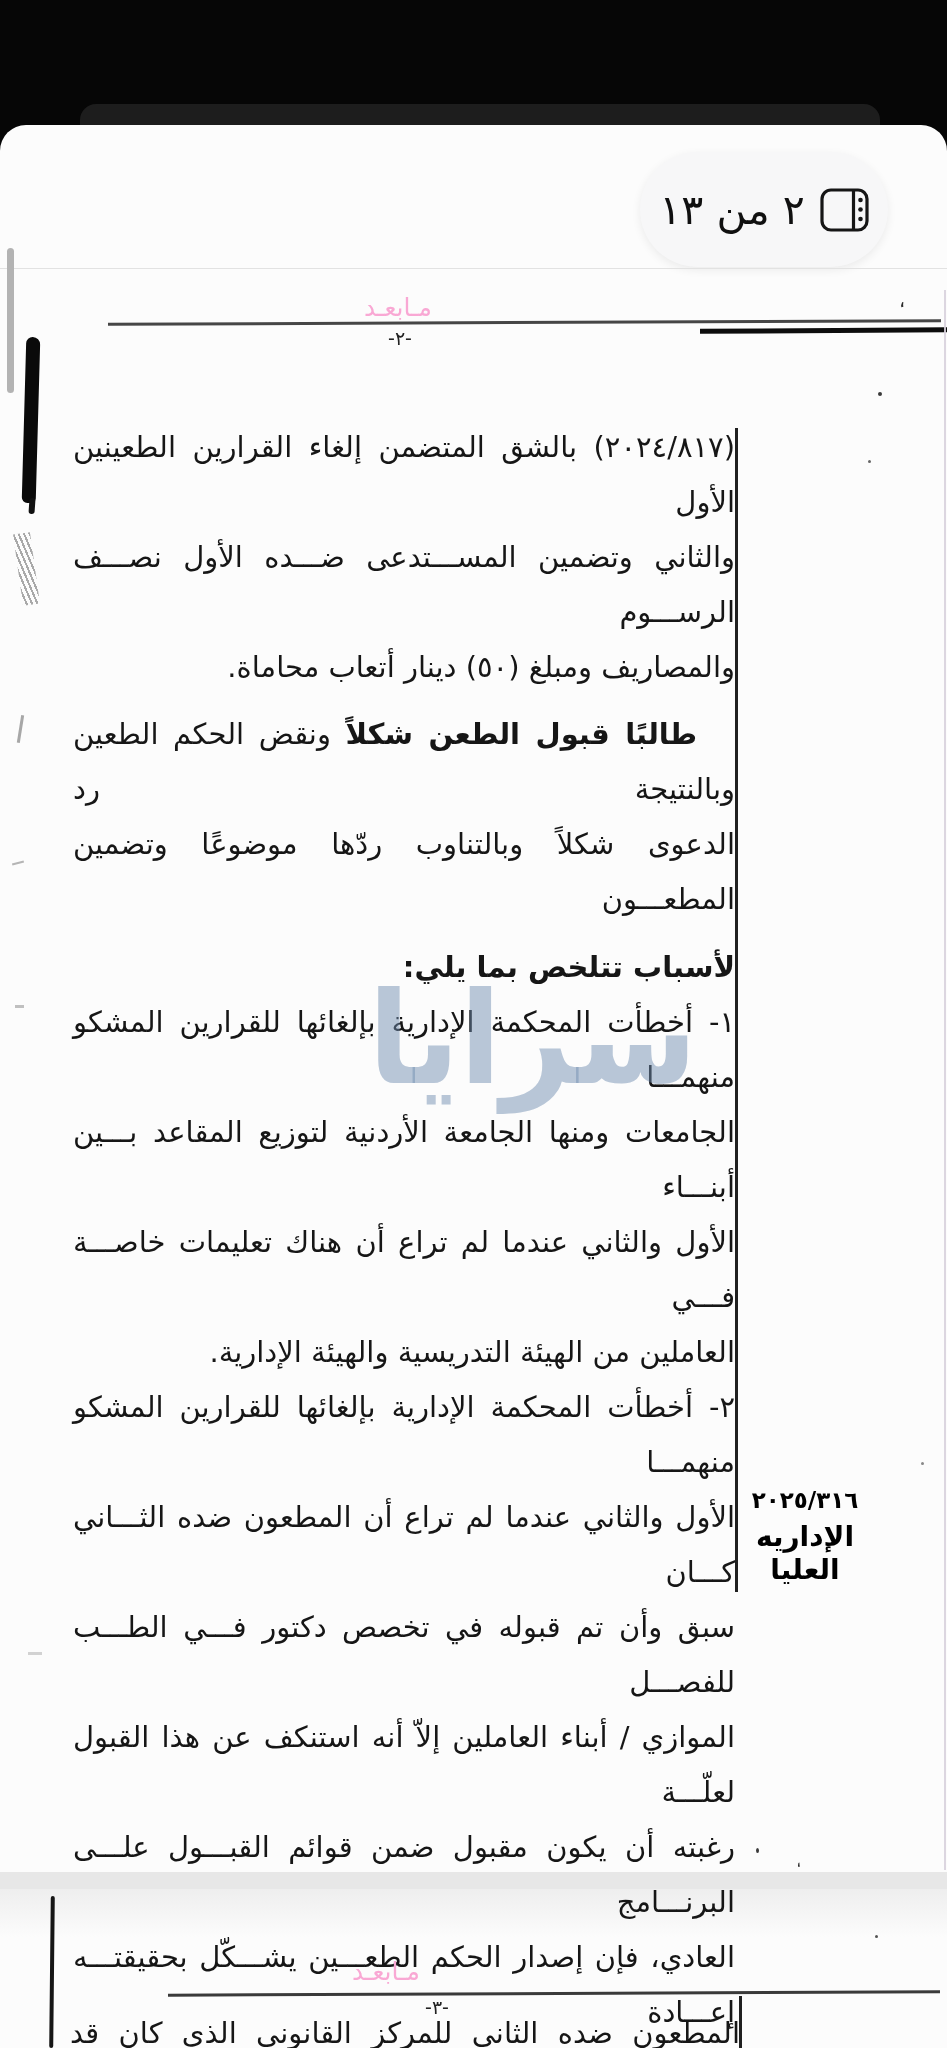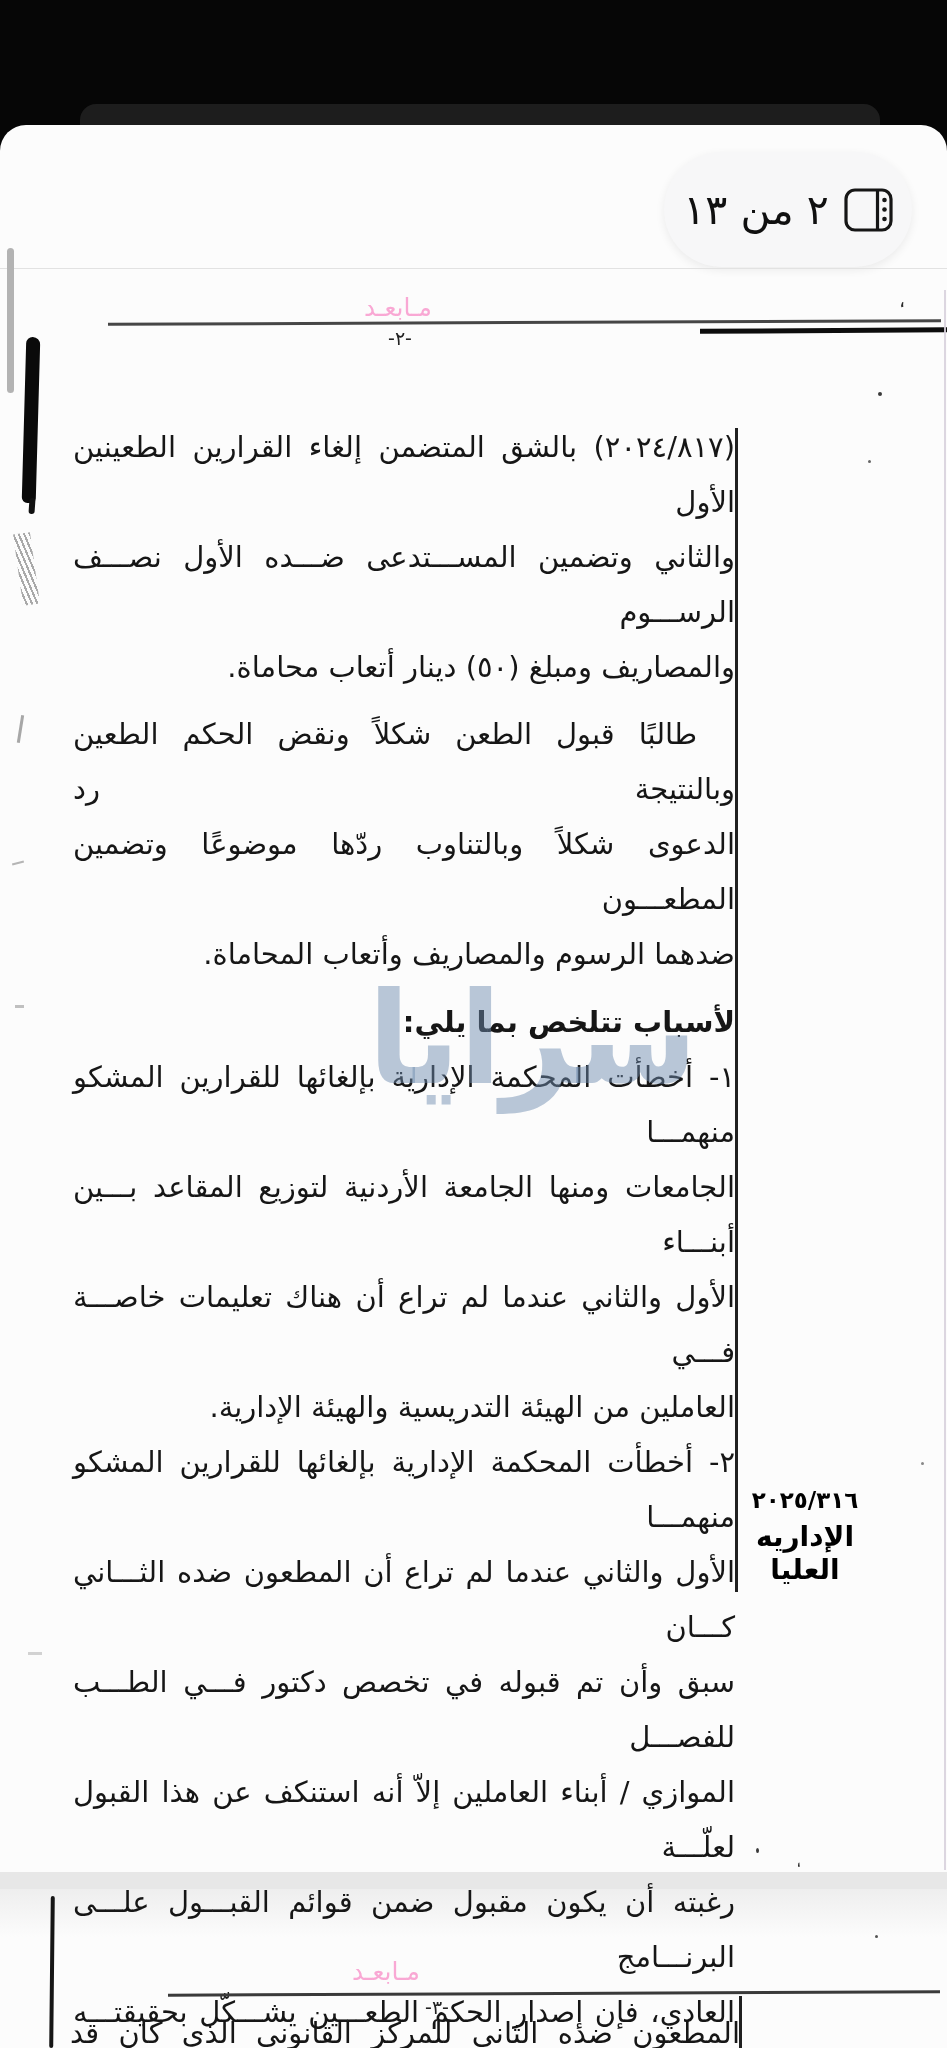--- a/index.html
+++ b/index.html
@@ -9,42 +9,42 @@
   }
   .abs{position:absolute;}
   
   .behind-card{left:80px;top:104px;width:800px;height:46px;background:#1d1d1d;border-radius:16px 16px 0 0;}
   .page-card-1{left:0;top:125px;width:947px;height:1747px;background:#fcfcfc;border-radius:26px 26px 0 0;}
   .page-gap{left:0;top:1872px;width:947px;height:17px;background:#e7e7e7;}
   .page-card-2{left:0;top:1889px;width:947px;height:159px;background:#fcfcfc;}
   .card2-wash{left:0;top:1889px;width:947px;height:48px;background:linear-gradient(#eeeeee,#fcfcfc);}
   
   .pill{
-    left:664px;top:152px;width:248px;height:115px;border-radius:58px;
+    left:640px;top:152px;width:248px;height:115px;border-radius:58px;
     background:#f7f7f8;box-shadow:0 3px 10px rgba(0,0,0,.07);
     display:flex;direction:rtl;align-items:center;justify-content:center;gap:15px;
   }
   .pill-label{font-size:41px;color:#101010;letter-spacing:1px;}
   
   .top-faint-line{left:0;top:268px;width:947px;height:1px;background:#e2e2e2;}
   .thick-border{left:700px;top:328px;width:247px;height:5px;background:#0d0d0d;transform:rotate(-.4deg);}
   .rule-1{left:108px;top:321px;width:833px;height:3px;background:#464646;transform:rotate(-.25deg);}
   .rule-2{left:168px;top:1992px;width:772px;height:3px;background:#3a3a3a;transform:rotate(-.25deg);}
   .vline-1{left:735px;top:428px;width:3px;height:1164px;background:#202020;}
   .vline-2{left:739px;top:1996px;width:3px;height:52px;background:#202020;}
   .right-track{left:944px;top:290px;width:2px;height:1580px;background:#d8d2dd;opacity:.9;}
   
   .cont-label{width:92px;text-align:center;font-size:25px;color:#f9a8d4;letter-spacing:1px;direction:rtl;}
   .pg-num{width:74px;text-align:center;font-size:19px;color:#222;}
   
   .textblock{direction:rtl;color:#161616;font-size:29px;line-height:55px;}
   .jl{text-align:justify;text-align-last:justify;}
   .ll{text-align:right;}
   .indent{text-indent:38px;}
-  .bold{font-weight:normal;}
+  .bold{font-weight:bold;}
   .para{margin:0 0 12px 0;}
   .heading-line{font-weight:bold;text-align:right;}
   
   .stamp{left:736px;top:1487px;width:138px;text-align:center;direction:rtl;color:#000;}
   .stamp-num{font-size:23px;font-weight:bold;}
   .stamp-court{font-size:28px;font-weight:bold;margin-top:7px;}
   
   .watermark{
     left:368px;top:968px;font-size:122px;font-weight:bold;direction:rtl;
     color:rgba(110,140,175,.48);transform:scaleY(1.05);pointer-events:none;z-index:5;
@@ -94,21 +94,20 @@
 
 <div class="abs textblock" style="left:73px;top:420px;width:662px;">
   <div class="para">
     <div class="jl">(٢٠٢٤/٨١٧) بالشق المتضمن إلغاء القرارين الطعينين الأول</div>
     <div class="jl">والثاني وتضمين المســـتدعى ضـــده الأول نصـــف الرســـوم</div>
     <div class="ll">والمصاريف ومبلغ (٥٠) دينار أتعاب محاماة.</div>
   </div>
   <div class="para" style="margin-bottom:13px;">
     <div class="jl indent"><span class="bold">طالبًا قبول الطعن شكلاً</span><span> ونقض الحكم الطعين وبالنتيجة رد</span></div>
     <div class="jl">الدعوى شكلاً وبالتناوب ردّها موضوعًا وتضمين المطعـــون</div>
-    <div class="ll">ضدهما الرسوم والمصاريف وأتعاب المحاماة.</div>
   </div>
   <div class="heading-line">لأسباب تتلخص بما يلي:</div>
   <div>
     <div class="jl">١- أخطأت المحكمة الإدارية بإلغائها للقرارين المشكو منهمـــا</div>
     <div class="jl">الجامعات ومنها الجامعة الأردنية لتوزيع المقاعد بـــين أبنـــاء</div>
     <div class="jl">الأول والثاني عندما لم تراع أن هناك تعليمات خاصـــة فـــي</div>
     <div class="ll">العاملين من الهيئة التدريسية والهيئة الإدارية.</div>
   </div>
   <div>
     <div class="jl">٢- أخطأت المحكمة الإدارية بإلغائها للقرارين المشكو منهمـــا</div>

